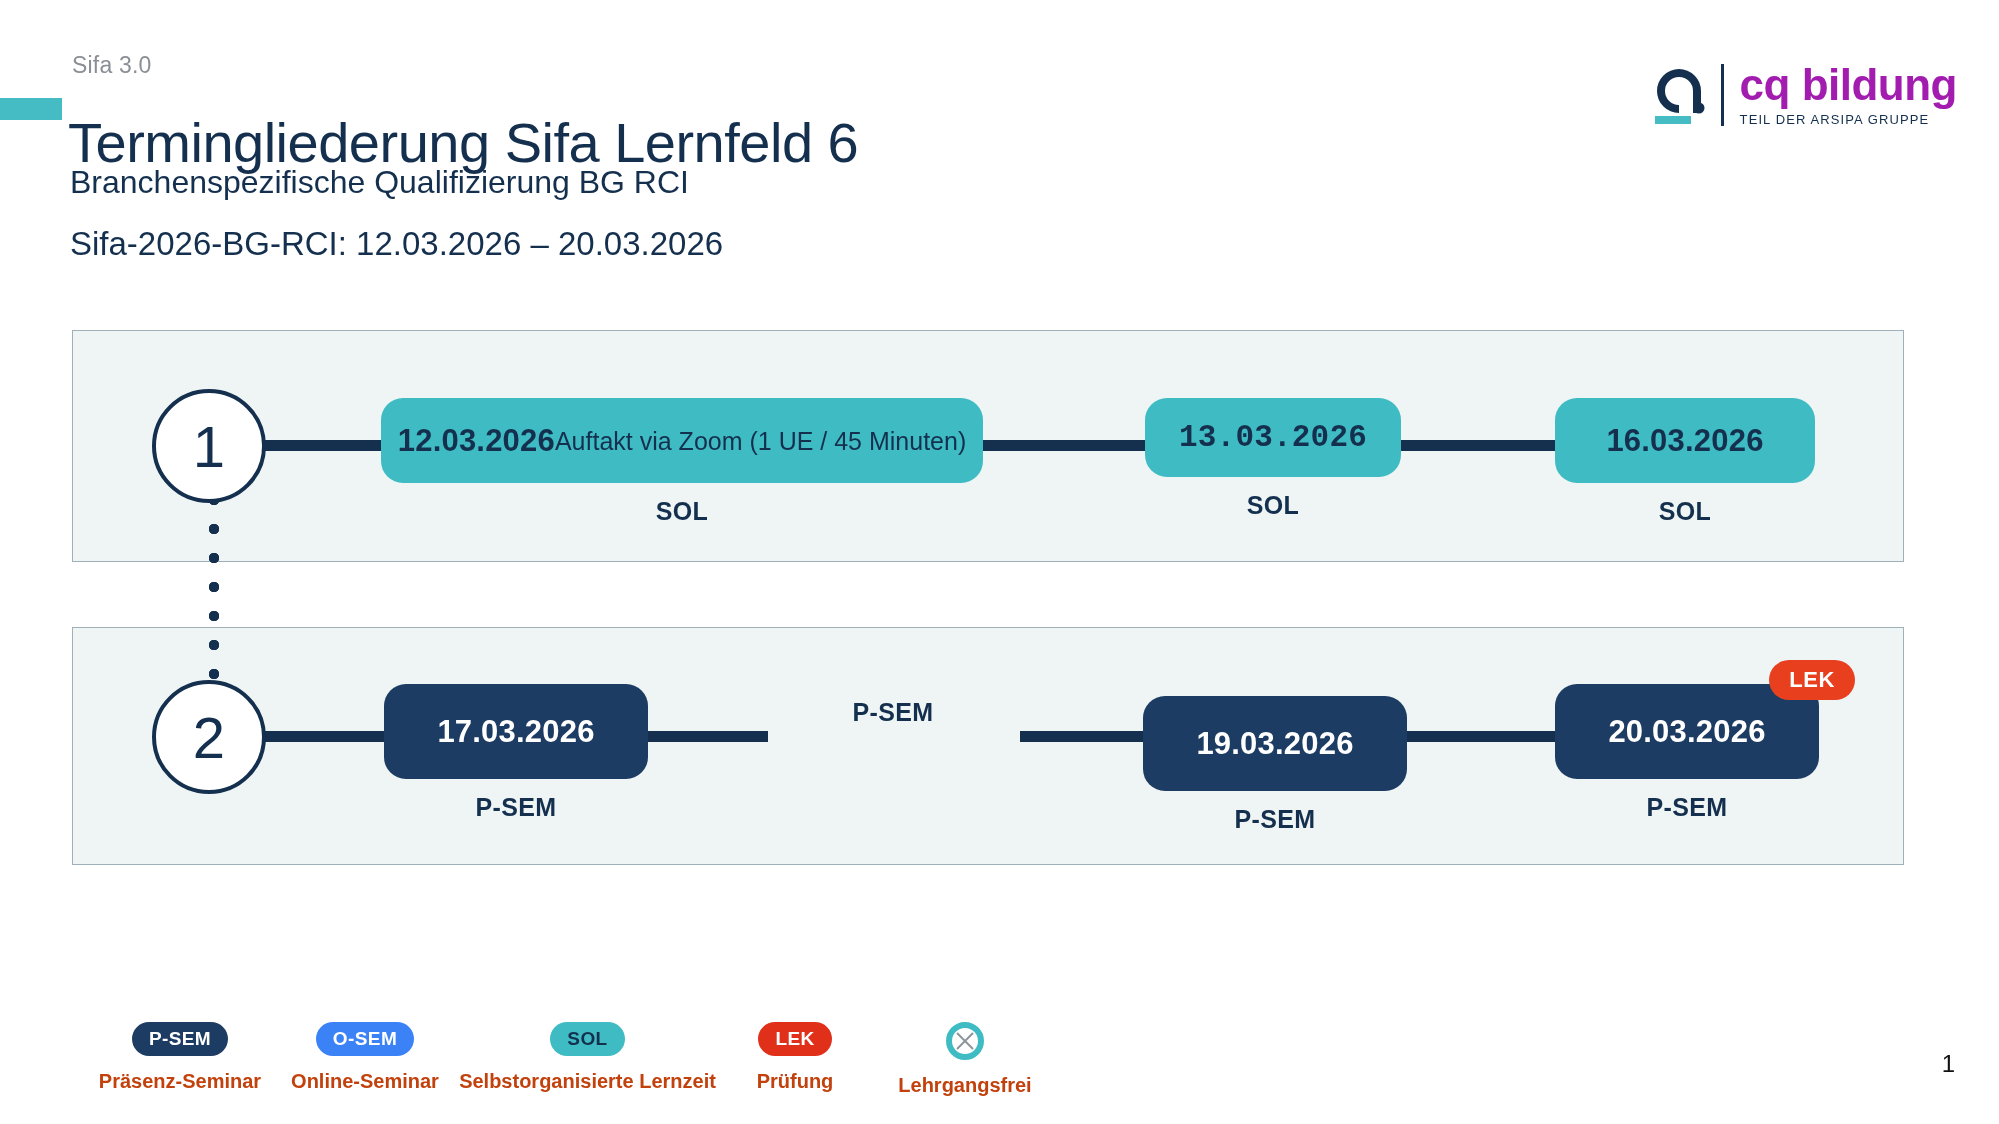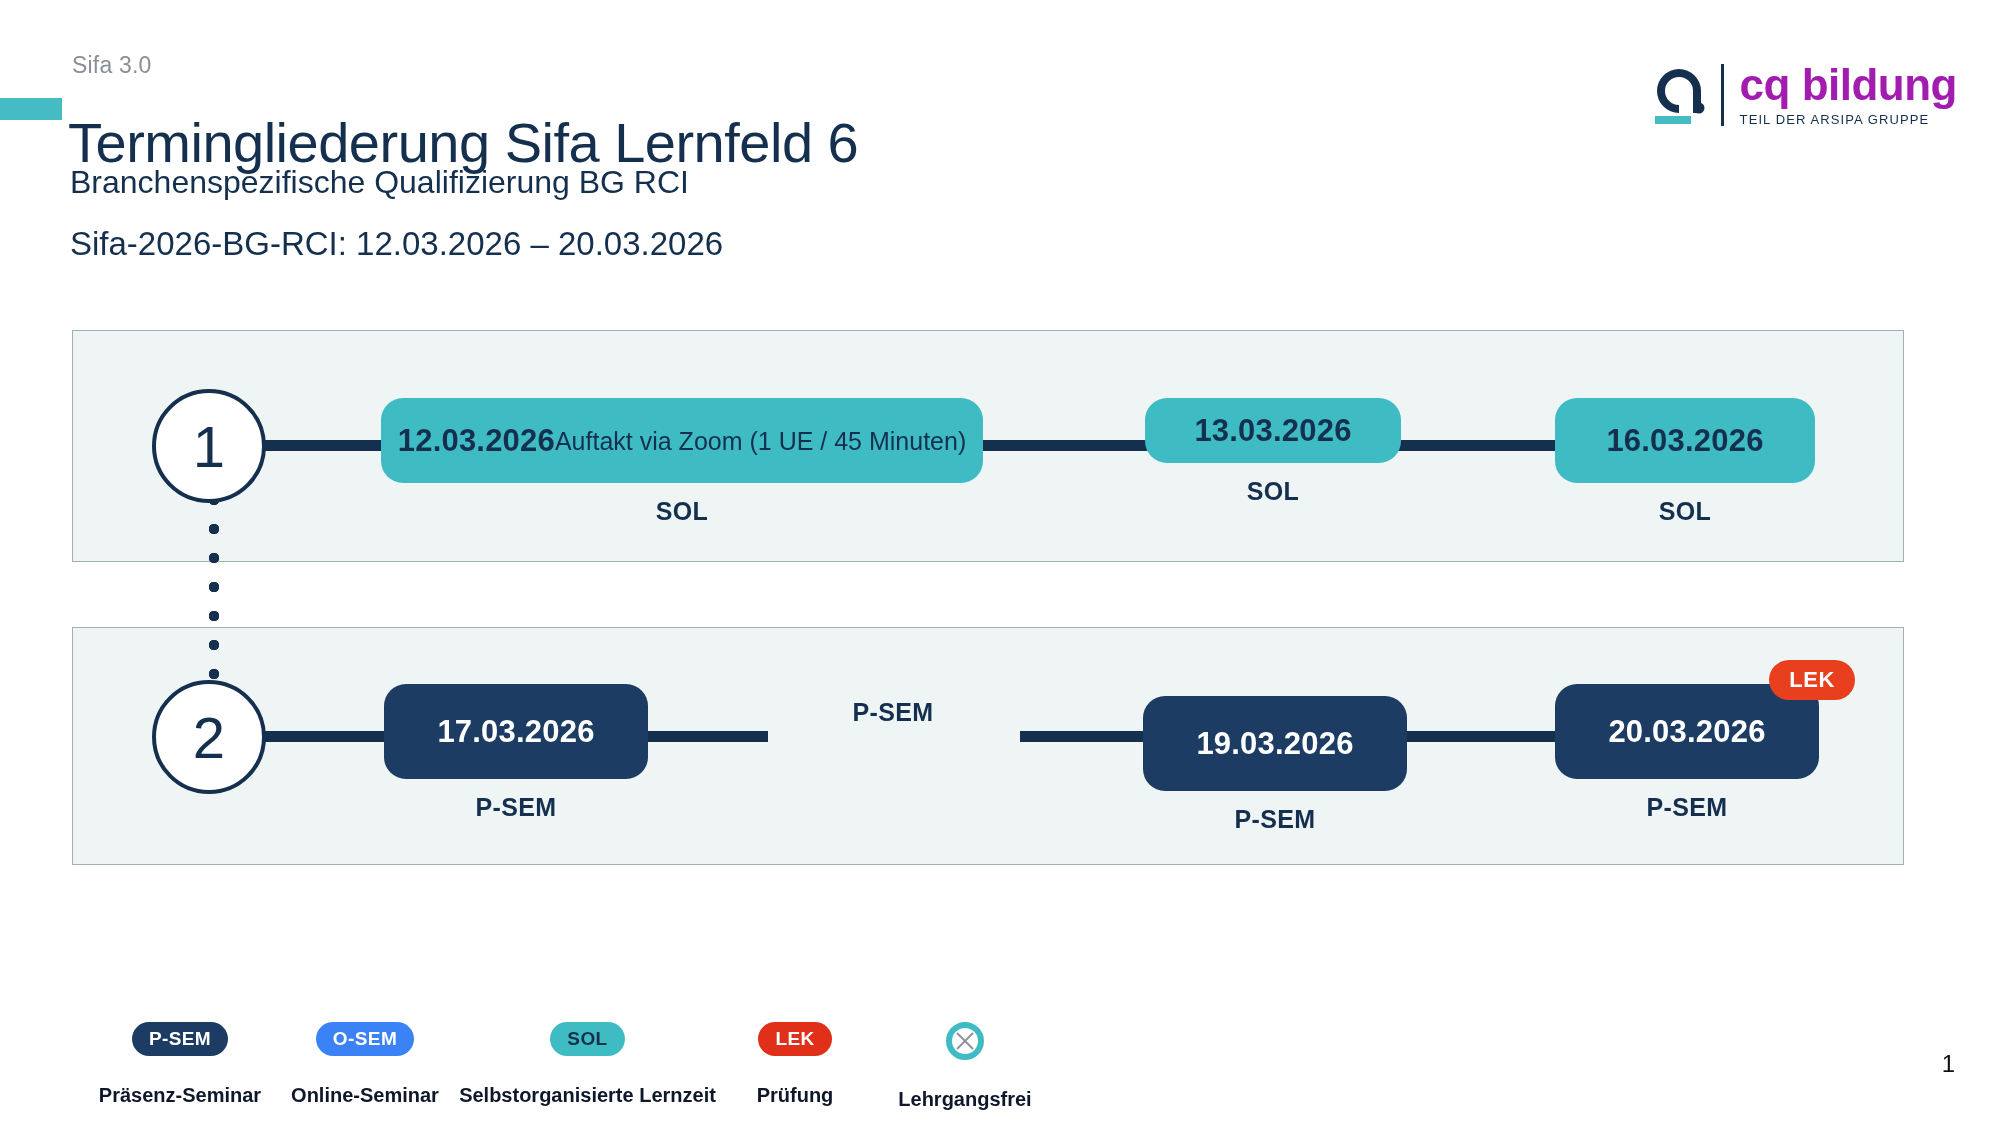--- a/index.html
+++ b/index.html
@@ -233,24 +233,24 @@
     width: 38px;
     height: 38px;
     border-radius: 50%;
     border: 6px solid #3fbcc3;
     box-sizing: border-box;
     display: flex;
     align-items: center;
     justify-content: center;
   }
   .legend-label {
-    margin-top: 28px;
+    margin-top: 14px;
     font-size: 20px;
     font-weight: bold;
-    color: #0f172a;
+    color: #c2410c;
     white-space: nowrap;
   }
 
   .page-number {
     position: absolute;
     right: 44px;
     top: 1050px;
     font-size: 24px;
     color: #111111;
   }
@@ -302,21 +302,21 @@
 
 <div class="node" style="left:381px; top:398px; width:602px;">
   <div class="node-box sol" style="height:85px;">
     <div class="node-date">12.03.2026</div>
     <div class="node-sub">Auftakt via Zoom  (1 UE / 45 Minuten)</div>
   </div>
   <div class="node-caption">SOL</div>
 </div>
 
 <div class="node" style="left:1145px; top:398px; width:256px;">
-  <div class="node-box sol" style="height:65px;">
+  <div class="node-box sol" style="height:79px;font-family:Liberation Mono, monospace;">
     <div class="node-date">13.03.2026</div>
   </div>
   <div class="node-caption">SOL</div>
 </div>
 
 <div class="node" style="left:1555px; top:398px; width:260px;">
   <div class="node-box sol" style="height:85px;">
     <div class="node-date">16.03.2026</div>
   </div>
   <div class="node-caption">SOL</div>

